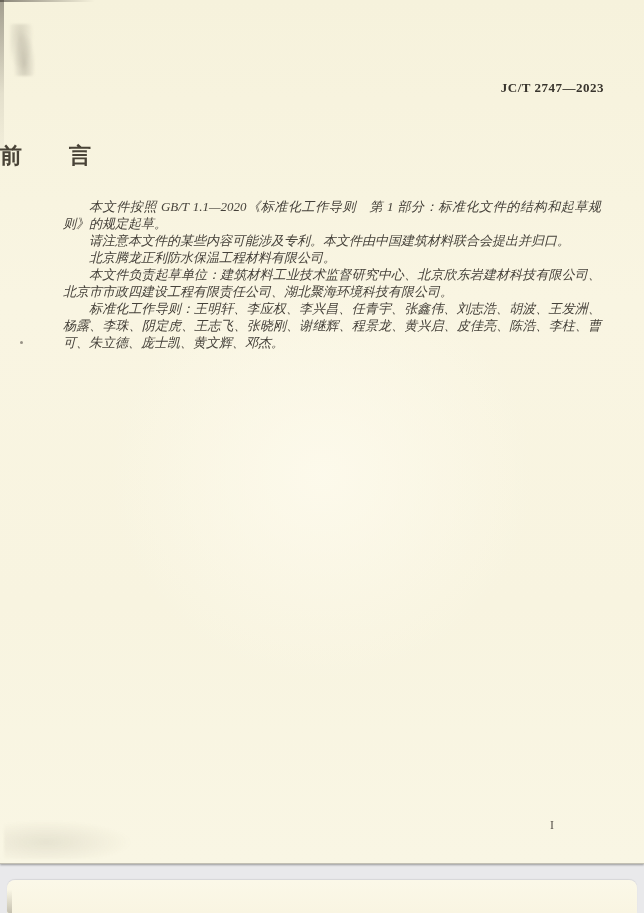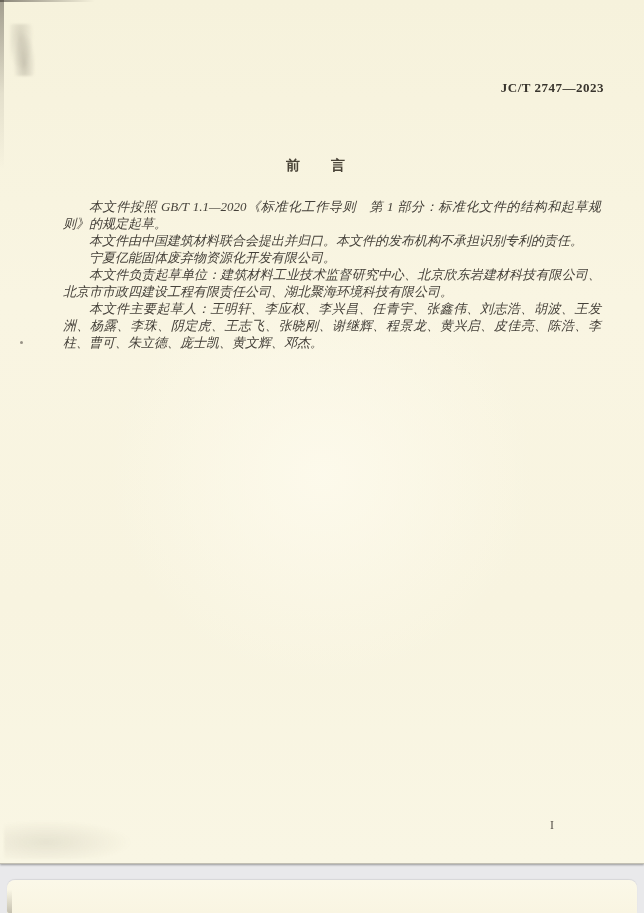--- a/index.html
+++ b/index.html
@@ -62,23 +62,23 @@
     font-size: 13px;
     font-weight: bold;
     letter-spacing: 0.5px;
     color: #38342d;
   }
   .doc-title {
     position: absolute;
     top: 141px;
     left: 0;
     right: 12px;
-    margin: 16px;
-    text-align: center;
-    font-size: 14px;
+    margin: 0;
+    text-align: left;
+    font-size: 22px;
     font-weight: bold;
     letter-spacing: 1px;
     color: #494337;
   }
   .body-text {
     position: absolute;
     top: 198px;
     left: 63px;
     right: 43px;
     font-size: 13px;
@@ -128,24 +128,24 @@
     <div class="artifact-topleft"></div>
     <div class="artifact-speck"></div>
     <div class="artifact-bottomleft"></div>
 
     <div class="header-code">JC/T 2747—2023</div>
 
     <h1 class="doc-title">前　　言</h1>
 
     <div class="body-text">
       <p>本文件按照 GB/T 1.1—2020《标准化工作导则　第 1 部分：标准化文件的结构和起草规则》的规定起草。</p>
-      <p>本文件由中国建筑材料联合会提出并归口。本文件的发布机构不承担识别专利的责任。</p>
-      <p>宁夏亿能固体废弃物资源化开发有限公司。</p>
+      <p>请注意本文件的某些内容可能涉及专利。本文件由中国建筑材料联合会提出并归口。</p>
+      <p>北京腾龙正利防水保温工程材料有限公司。</p>
       <p>本文件负责起草单位：建筑材料工业技术监督研究中心、北京欣东岩建材科技有限公司、北京市市政四建设工程有限责任公司、湖北聚海环境科技有限公司。</p>
-      <p>本文件主要起草人：王明轩、李应权、李兴昌、任青宇、张鑫伟、刘志浩、胡波、王发洲、杨露、李珠、阴定虎、王志飞、张晓刚、谢继辉、程景龙、黄兴启、皮佳亮、陈浩、李柱、曹可、朱立德、庞士凯、黄文辉、邓杰。</p>
+      <p>标准化工作导则：王明轩、李应权、李兴昌、任青宇、张鑫伟、刘志浩、胡波、王发洲、杨露、李珠、阴定虎、王志飞、张晓刚、谢继辉、程景龙、黄兴启、皮佳亮、陈浩、李柱、曹可、朱立德、庞士凯、黄文辉、邓杰。</p>
     </div>
 
     <div class="page-number">I</div>
   </div>
 
   <div class="page-gap"></div>
 
   <div class="page page-2">
     <div class="artifact-left2"></div>
   </div>

